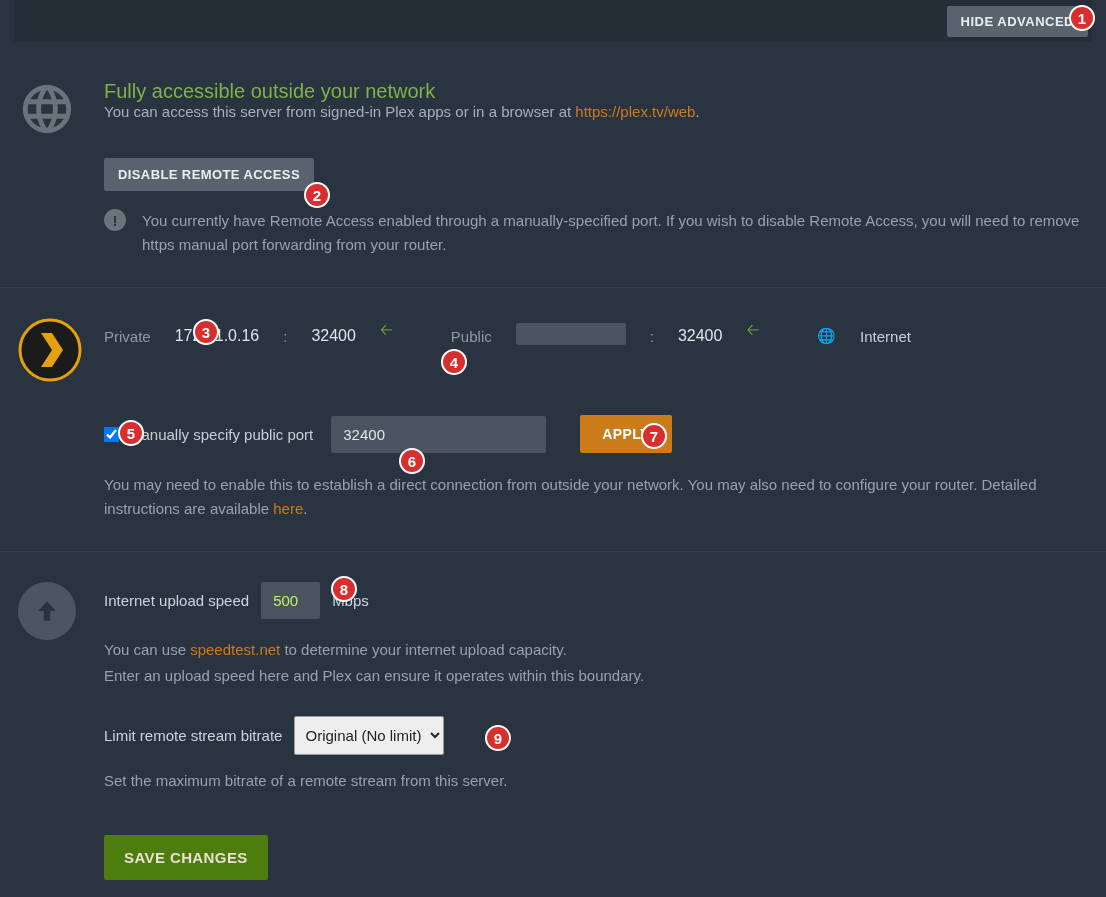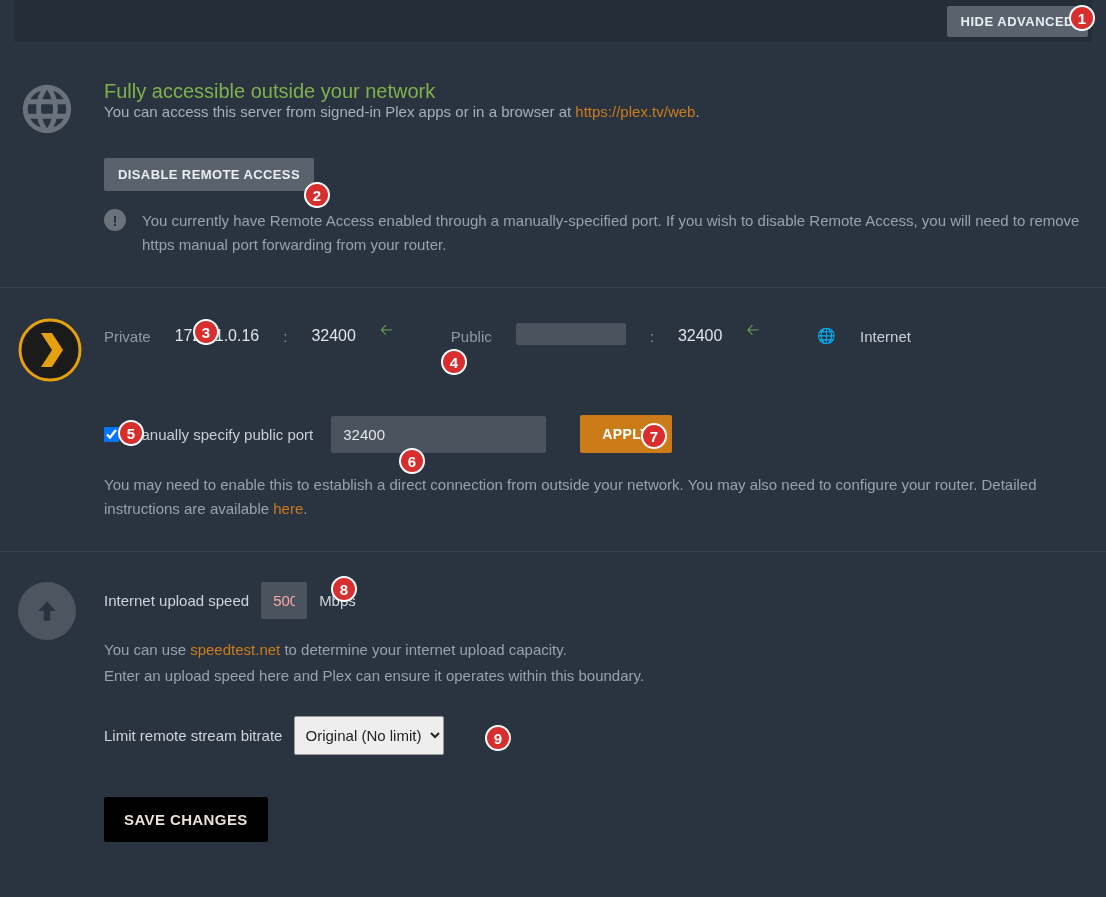--- a/index.html
+++ b/index.html
@@ -168,44 +168,44 @@
   }
   .upload-row {
     display: flex;
     align-items: center;
     gap: 12px;
   }
   .upload-label { color: #cdd4da; font-size: 15px; }
   .upload-input {
     background: #4a535e;
     border: none;
-    color: #fca5a5;
+    color: #bef264;
     padding: 10px 12px;
     font-size: 15px;
-    width: 46px;
+    width: 59px;
     text-align: left;
     border-radius: 2px;
   }
   .bitrate-row {
     display: flex;
     align-items: center;
     gap: 12px;
     margin-top: 28px;
   }
   .bitrate-select {
     background: #eeeeee;
     border: 1px solid #999;
     color: #222;
     padding: 9px 6px;
     font-size: 15px;
     border-radius: 2px;
     text-align: right;
   }
   .save-btn {
-    background: #000000;
+    background: #4d7c0f;
     color: #eadfd2;
     border: none;
     padding: 14px 20px;
     font-size: 15px;
     font-weight: 700;
     letter-spacing: 0.4px;
     cursor: pointer;
     border-radius: 2px;
     margin-top: 42px;
   }
@@ -330,20 +330,21 @@
       <span>You can use </span><a href="#" class="link">speedtest.net</a><span> to determine your internet upload capacity.</span><br>
       <span>Enter an upload speed here and Plex can ensure it operates within this boundary.</span>
     </div>
 
     <div class="bitrate-row">
       <span class="upload-label">Limit remote stream bitrate</span>
       <select class="bitrate-select">
         <option>Original (No limit)</option>
       </select>
     </div>
+    <div class="help-text" style="margin-top:14px">Set the maximum bitrate of a remote stream from this server.</div>
 
     <button class="save-btn">SAVE CHANGES</button>
   </div>
 </div>
 
 <div class="badge" style="top:5px; left:1069px">1</div>
 <div class="badge" style="top:182px; left:304px">2</div>
 <div class="badge" style="top:319px; left:193px">3</div>
 <div class="badge" style="top:349px; left:441px">4</div>
 <div class="badge" style="top:420px; left:118px">5</div>

